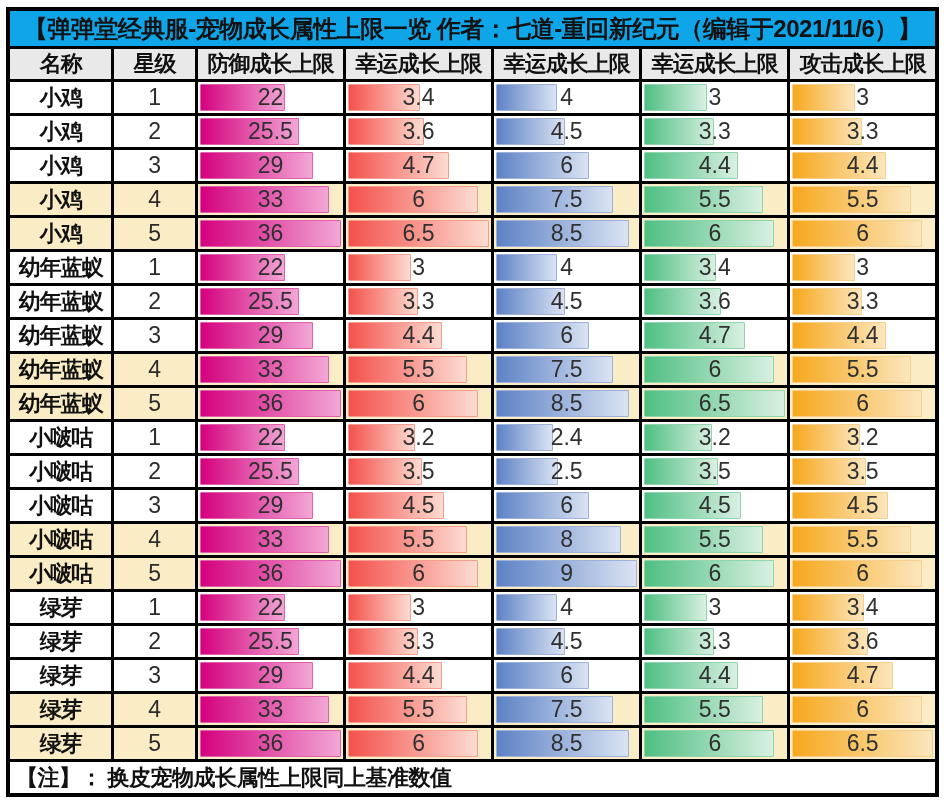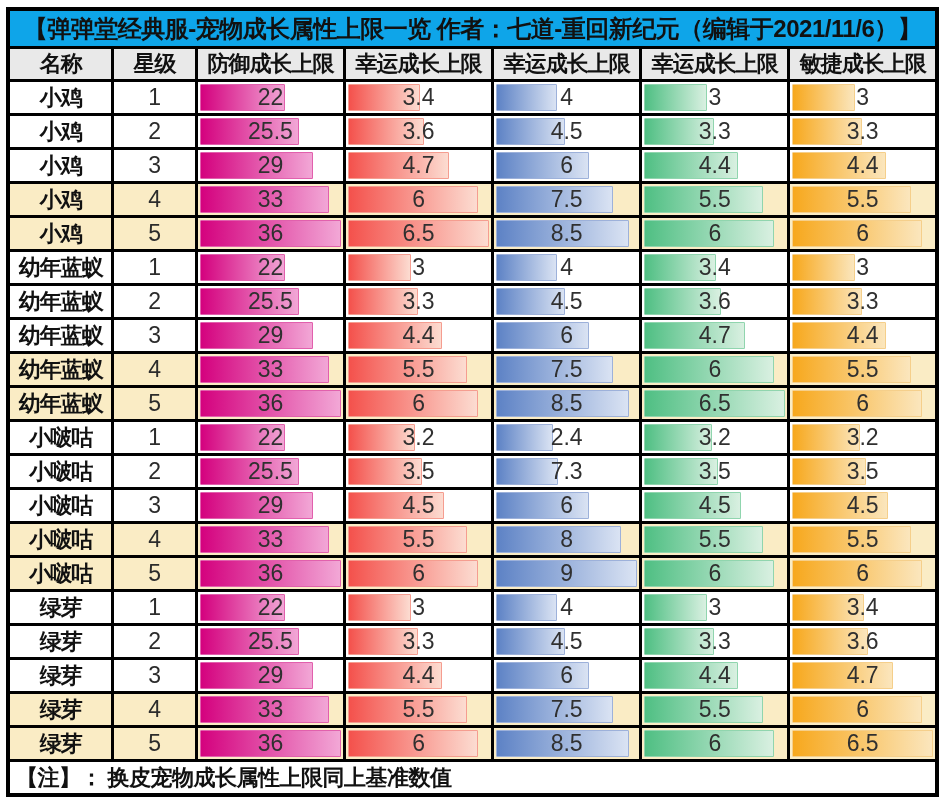--- a/index.html
+++ b/index.html
@@ -37,21 +37,21 @@
       <tr>
         <td colspan="7" class="title-cell">【弹弹堂经典服-宠物成长属性上限一览 作者：七道-重回新纪元（编辑于2021/11/6）】</td>
       </tr>
       <tr id="header-row">
           <td class="head-cell">名称</td>
           <td class="head-cell">星级</td>
           <td class="head-cell">防御成长上限</td>
           <td class="head-cell">幸运成长上限</td>
           <td class="head-cell">幸运成长上限</td>
           <td class="head-cell">幸运成长上限</td>
-          <td class="head-cell">敏捷成长上限</td>
+          <td class="head-cell">攻击成长上限</td>
         </tr>
     </thead>
     <tbody id="body-rows">
         <tr>
           <td class="name-cell">小鸡</td>
           <td class="star-cell">1</td>
           <td class="stat-cell">
             <div class="bar" style="width: calc(61.11% - 4px); background: linear-gradient(90deg, rgb(212, 1, 126), rgb(242, 167, 214)); border: 1px solid rgb(225, 96, 173);"></div>
             <div class="val">22</div>
           </td>
@@ -318,21 +318,21 @@
           <td class="stat-cell">
             <div class="bar" style="width: calc(70.83% - 4px); background: linear-gradient(90deg, rgb(212, 1, 126), rgb(242, 167, 214)); border: 1px solid rgb(225, 96, 173);"></div>
             <div class="val">25.5</div>
           </td>
           <td class="stat-cell">
             <div class="bar" style="width: calc(53.85% - 4px); background: linear-gradient(90deg, rgb(244, 81, 76), rgb(252, 220, 209)); border: 1px solid rgb(245, 157, 144);"></div>
             <div class="val">3.5</div>
           </td>
           <td class="stat-cell">
             <div class="bar" style="width: calc(45.56% - 4px); background: linear-gradient(90deg, rgb(93, 130, 197), rgb(218, 227, 243)); border: 1px solid rgb(157, 177, 218);"></div>
-            <div class="val">7.3</div>
+            <div class="val">2.5</div>
           </td>
           <td class="stat-cell">
             <div class="bar" style="width: calc(53.85% - 4px); background: linear-gradient(90deg, rgb(79, 191, 131), rgb(217, 240, 225)); border: 1px solid rgb(144, 213, 174);"></div>
             <div class="val">3.5</div>
           </td>
           <td class="stat-cell">
             <div class="bar" style="width: calc(53.85% - 4px); background: linear-gradient(90deg, rgb(247, 168, 29), rgb(251, 230, 189)); border: 1px solid rgb(245, 207, 139);"></div>
             <div class="val">3.5</div>
           </td>
         </tr>

